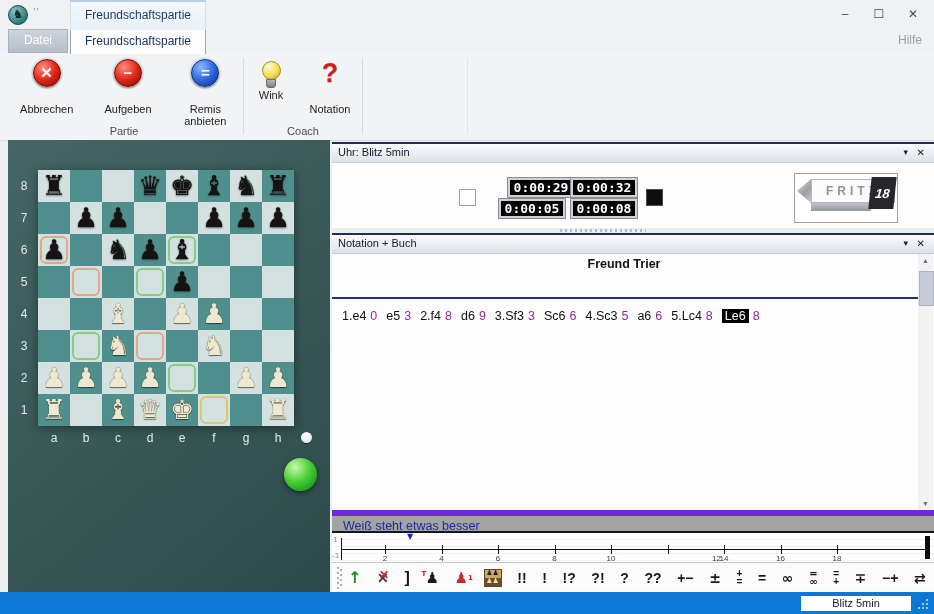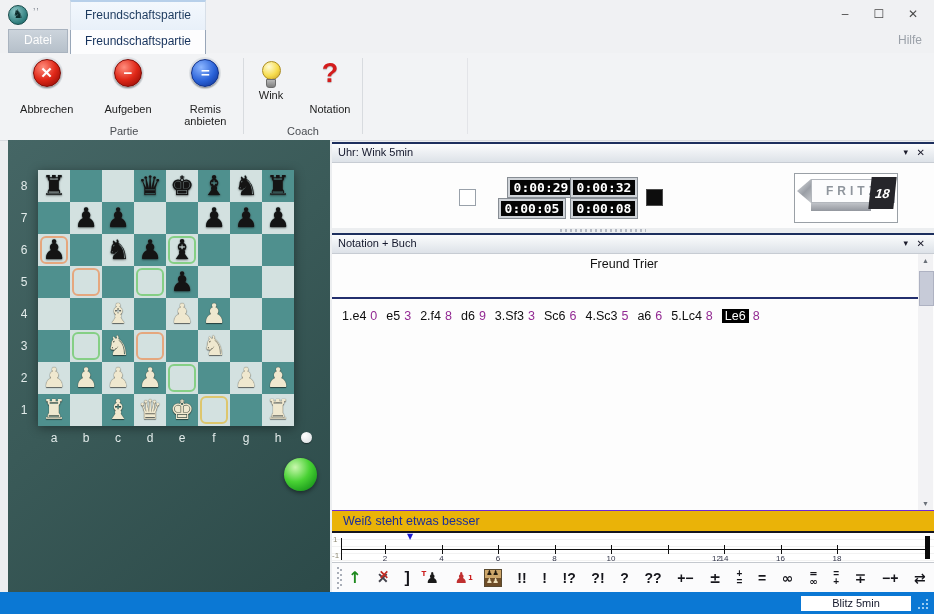--- a/index.html
+++ b/index.html
@@ -95,32 +95,32 @@
     transform:skewX(-6deg);display:flex;align-items:center;justify-content:center;
     color:#fff;font-weight:bold;font-size:13px;font-style:italic}
   .fz-shadow{height:8px;margin:0 24px 0 14px;background:linear-gradient(#c0c3c8,#93979e)}
   .hsplit{position:absolute;left:332px;top:228px;width:602px;height:5px;background:#eceef0;z-index:1}
   .hsplit .dash{position:absolute;left:228px;top:1px;width:86px;height:3px;
     background:repeating-linear-gradient(90deg,#b4b9c2 0 2px,transparent 2px 5px)}
   
   .gametitle{margin-top:5px;text-align:center;font-size:13px;color:#111;padding-right:18px}
   .gametitle .b{font-weight:bold}
   .gametitle .rating{font-weight:normal;margin:0 5px}
-  .gametitle2{text-align:center;font-size:12.5px;font-weight:normal;color:#111;margin-top:3px;padding-right:18px}
+  .gametitle2{text-align:center;font-size:12.5px;font-weight:bold;color:#111;margin-top:3px;padding-right:18px}
   .navyhr{position:absolute;left:0;right:0;top:62px;height:2px;background:#232f6e}
   .moves{position:absolute;left:10px;top:72px;right:26px;font-size:12.5px;color:#0e0e0e;line-height:18px}
   .mv{margin-right:4px}
   .mv.sel{background:#000;color:#fff;padding:0 3px}
   .tm{color:#932a93;margin-right:9px}
   .vscroll{position:absolute;right:1px;top:19px;bottom:1px;width:15px;background:#f2f2f4}
   .sarrow{position:absolute;left:0;width:15px;height:14px;text-align:center;color:#6a7078;font-size:7px;line-height:14px}
   .sthumb{position:absolute;left:1px;top:17px;width:13px;height:33px;background:#c7cbd8;border:1px solid #aeb2c2}
   
-  .evalstrip{position:absolute;left:332px;top:510px;width:602px;height:21px;background:#eab308;
-    border-top:1px solid #6d28d9;z-index:1}
+  .evalstrip{position:absolute;left:332px;top:510px;width:602px;height:21px;background:#a3a3a3;
+    border-top:6px solid #6d28d9;z-index:1}
   .evalstrip span{display:block;margin:3px 0 0 11px;font-size:12.5px;color:#1b2d9b}
   
   .chart{position:absolute;left:332px;top:531px;width:602px;height:31px;background:#fff;
     border-top:2px solid #15151d;z-index:1;
     background-image:repeating-linear-gradient(180deg,#ffffff 0 6px,#f2f2f2 6px 7px)}
   .yaxis{position:absolute;left:9px;top:5px;width:1px;height:22px;background:#111}
   .midline{position:absolute;left:9px;right:8px;top:16px;height:1px;background:#111}
   .ylab{position:absolute;font-size:8px;color:#8f8a74;line-height:8px}
   .tick{position:absolute;top:12px;width:1px;height:9px;background:#111}
   .ticklbl{position:absolute;top:21px;width:20px;margin-left:-10px;text-align:center;font-size:8px;color:#33364a}
@@ -382,21 +382,21 @@
       <div class="filelbl" style="left: 190px;">f</div>
       <div class="filelbl" style="left: 222px;">g</div>
       <div class="filelbl" style="left: 254px;">h</div>
     </div>
   <div class="tomove"></div>
   <div class="light-sphere"></div>
 </div>
 
 <div class="panel" style="top:142px;height:86px">
   <div class="phead">
-    <span>Uhr: Wink 5min</span>
+    <span>Uhr: Blitz 5min</span>
     <span class="collapse dj">▾</span>
     <span class="close">✕</span>
   </div>
   <div class="clockbody">
     <div class="ckbox"></div>
     <div class="lcd" style="left:176px;top:15px">0:00:29</div>
     <div class="lcd" style="left:239px;top:15px">0:00:32</div>
     <div class="lcd" style="left:167px;top:36px">0:00:05</div>
     <div class="lcd" style="left:239px;top:36px">0:00:08</div>
     <div class="blacksq"></div>

